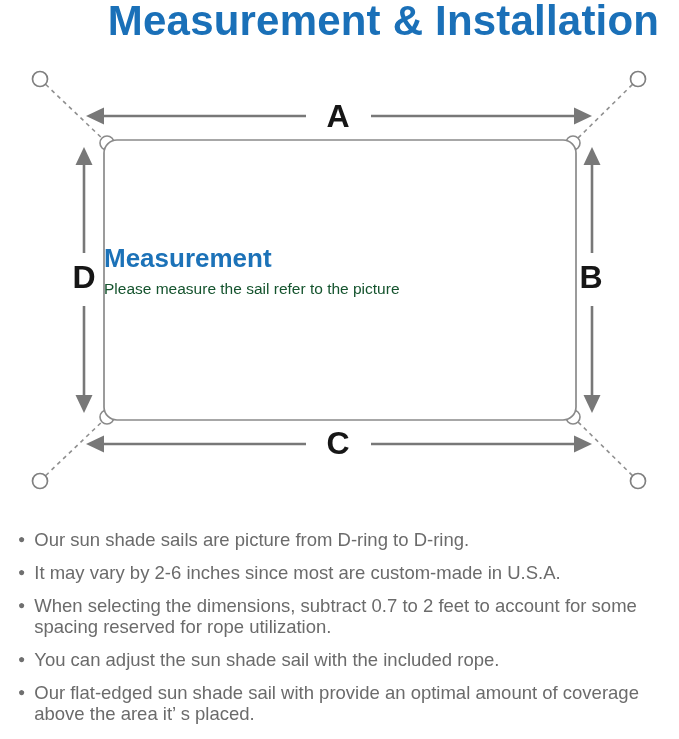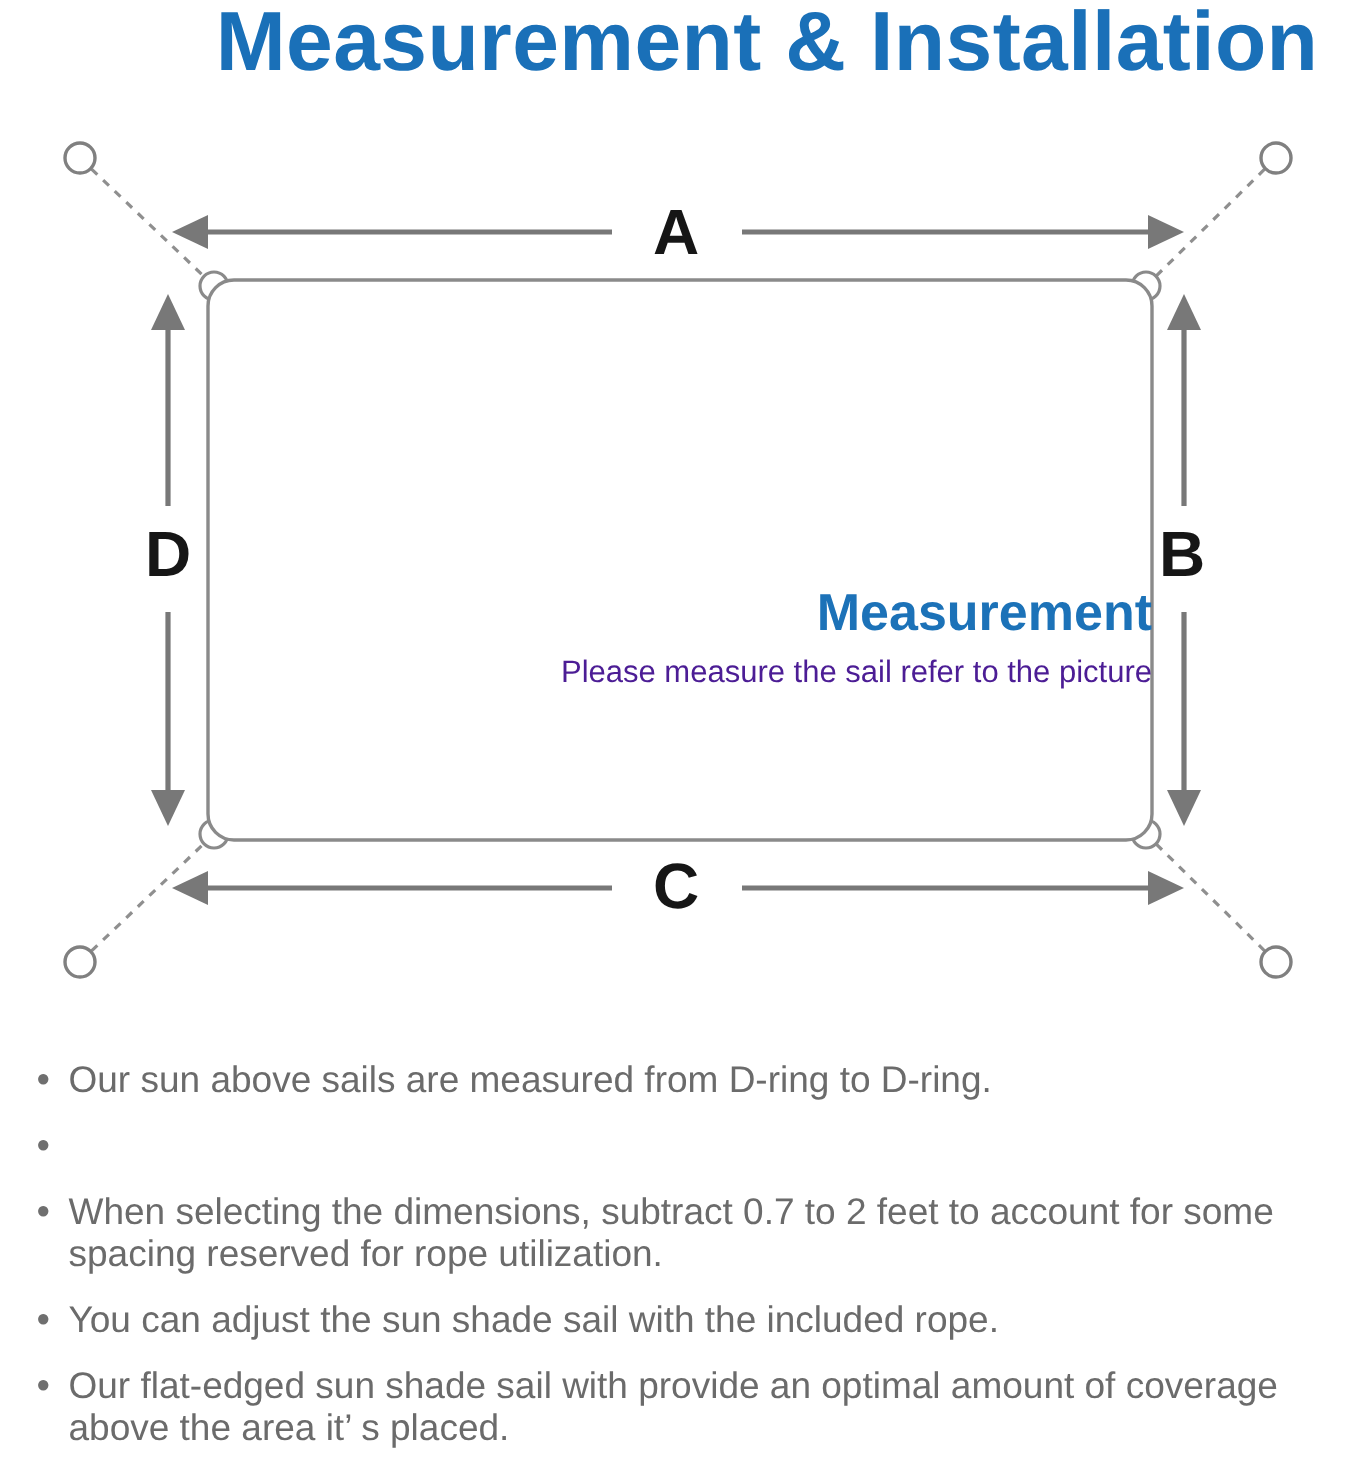--- a/index.html
+++ b/index.html
@@ -43,35 +43,33 @@
   }
   .dim-a { left: 308px; top: 97px; }
   .dim-b { left: 561px; top: 258px; }
   .dim-c { left: 308px; top: 424px; }
   .dim-d { left: 54px;  top: 258px; }
   .center-text {
     position: absolute;
     left: 104px;
     top: 242px;
     width: 472px;
-    text-align: right;
-    margin-top: 48px;
+    text-align: left;
   }
   .center-heading {
     font-size: 26px;
     font-weight: 700;
     color: #1c72b8;
     line-height: 32px;
   }
   .center-sub {
     font-size: 15.5px;
-    color: #4c1d95;
+    color: #14532d;
     margin-top: 5px;
     line-height: 20px;
-    padding-left: 41px;
   }
   .notes {
     position: absolute;
     top: 529px;
     left: 18px;
     width: 650px;
     list-style: none;
     margin: 0;
     padding: 0;
   }
@@ -156,24 +154,25 @@
 <div class="dim-label dim-d">D</div>
 
 <div class="center-text">
   <div class="center-heading">Measurement</div>
   <div class="center-sub">Please measure the sail refer to the picture</div>
 </div>
 
 <ul class="notes">
   <li class="note">
     <span class="dot">●</span>
-    <span>Our sun above sails are measured from D-ring to D-ring.</span>
+    <span>Our sun shade sails are picture from D-ring to D-ring.</span>
   </li>
   <li class="note">
     <span class="dot">●</span>
+    <span>It may vary by 2-6 inches since most are custom-made in U.S.A.</span>
   </li>
   <li class="note">
     <span class="dot">●</span>
     <span>When selecting the dimensions, subtract 0.7 to 2 feet to account for some spacing reserved for rope utilization.</span>
   </li>
   <li class="note">
     <span class="dot">●</span>
     <span>You can adjust the sun shade sail with the included rope.</span>
   </li>
   <li class="note">

